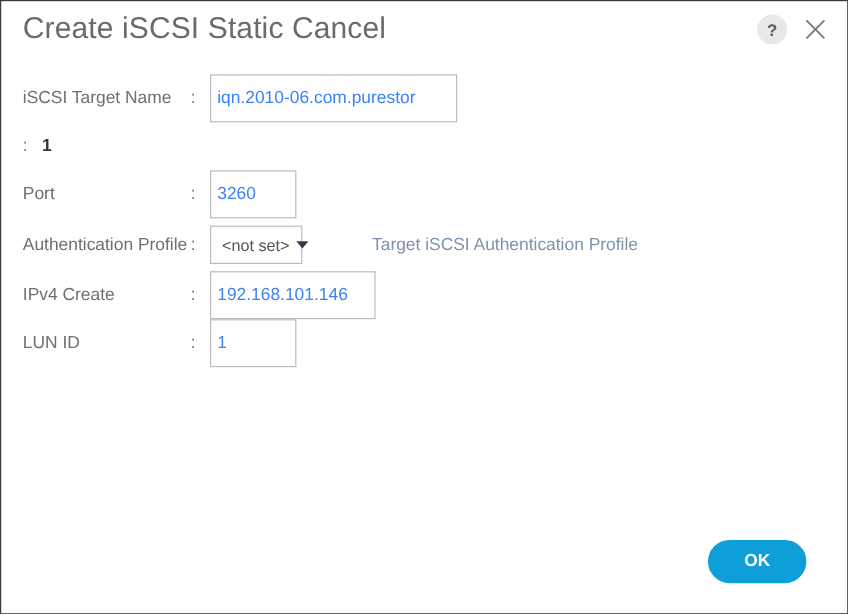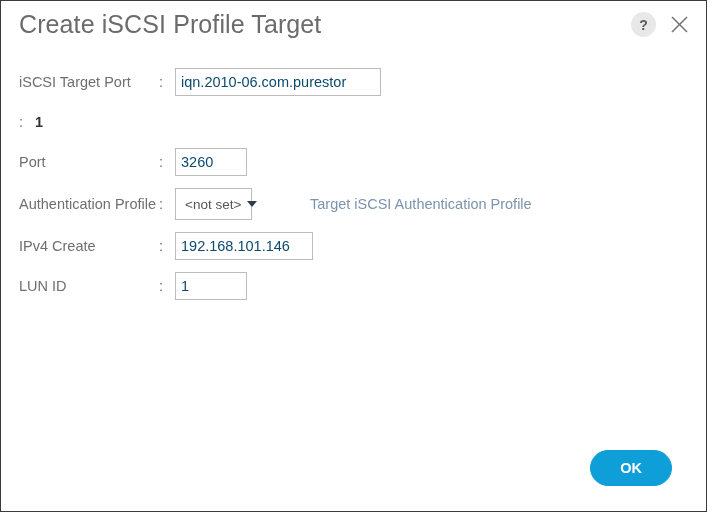--- a/index.html
+++ b/index.html
@@ -98,26 +98,26 @@
   .colon {
     width: 16px;
     flex: 0 0 16px;
     font-size: 14.5px;
     color: #6f6f6f;
     text-align: left;
   }
 
   .text-input {
     box-sizing: border-box;
-    height: 28px;
+    height: 40px;
     border: 1px solid #bcbcbc;
     background: #ffffff;
     font-family: "Liberation Sans", sans-serif;
     font-size: 14.5px;
-    color: #0c4a6e;
+    color: #3b82f6;
     padding: 13px 5px;
     outline: none;
     border-radius: 0;
   }
   .text-input.wide   { width: 206px; }
   .text-input.ip     { width: 138px; }
   .text-input.narrow { width: 72px; }
 
   .static-value {
     font-size: 14.5px;
@@ -200,36 +200,36 @@
     font-weight: bold;
     min-width: 96px;
   }
 </style>
 </head>
 <body>
 
 <div class="dialog">
 
   <div class="titlebar">
-    <div class="title-text">Create iSCSI Profile Target</div>
+    <div class="title-text">Create iSCSI Static Cancel</div>
     <div class="titlebar-actions">
       <div class="help-icon">?</div>
       <div class="close-icon">
         <svg width="19" height="19" viewBox="0 0 19 19" aria-hidden="true">
           <line x1="2" y1="2" x2="17" y2="17" stroke="#777777" stroke-width="1.6"></line>
           <line x1="17" y1="2" x2="2" y2="17" stroke="#777777" stroke-width="1.6"></line>
         </svg>
       </div>
     </div>
   </div>
 
   <div class="body">
 
     <div class="form-row">
-      <div class="field-label">iSCSI Target Port</div>
+      <div class="field-label">iSCSI Target Name</div>
       <div class="colon">:</div>
       <input class="text-input wide" type="text" value="iqn.2010-06.com.purestor" style="">
     </div>
 
     <div class="form-row">
       <div class="colon">:</div>
       <div class="static-value">1</div>
     </div>
 
     <div class="form-row">

